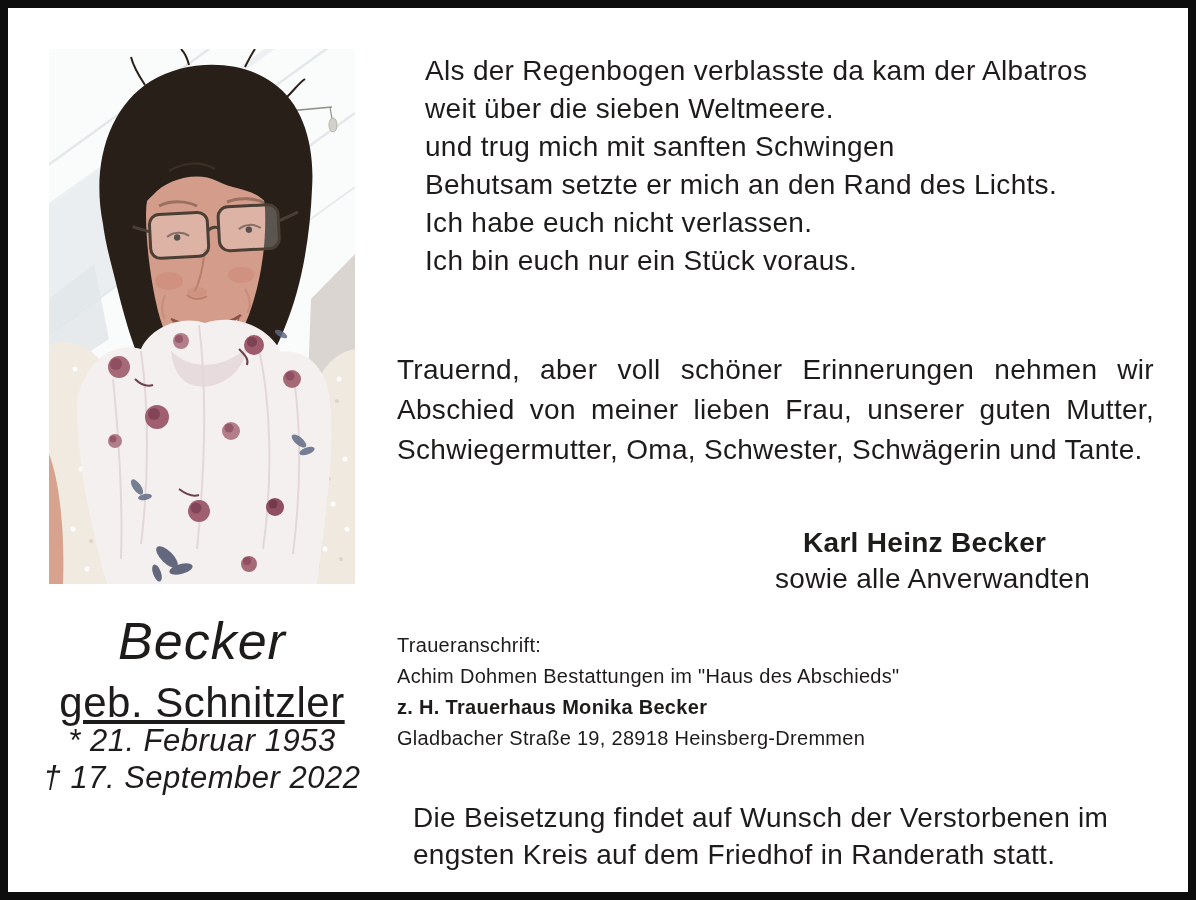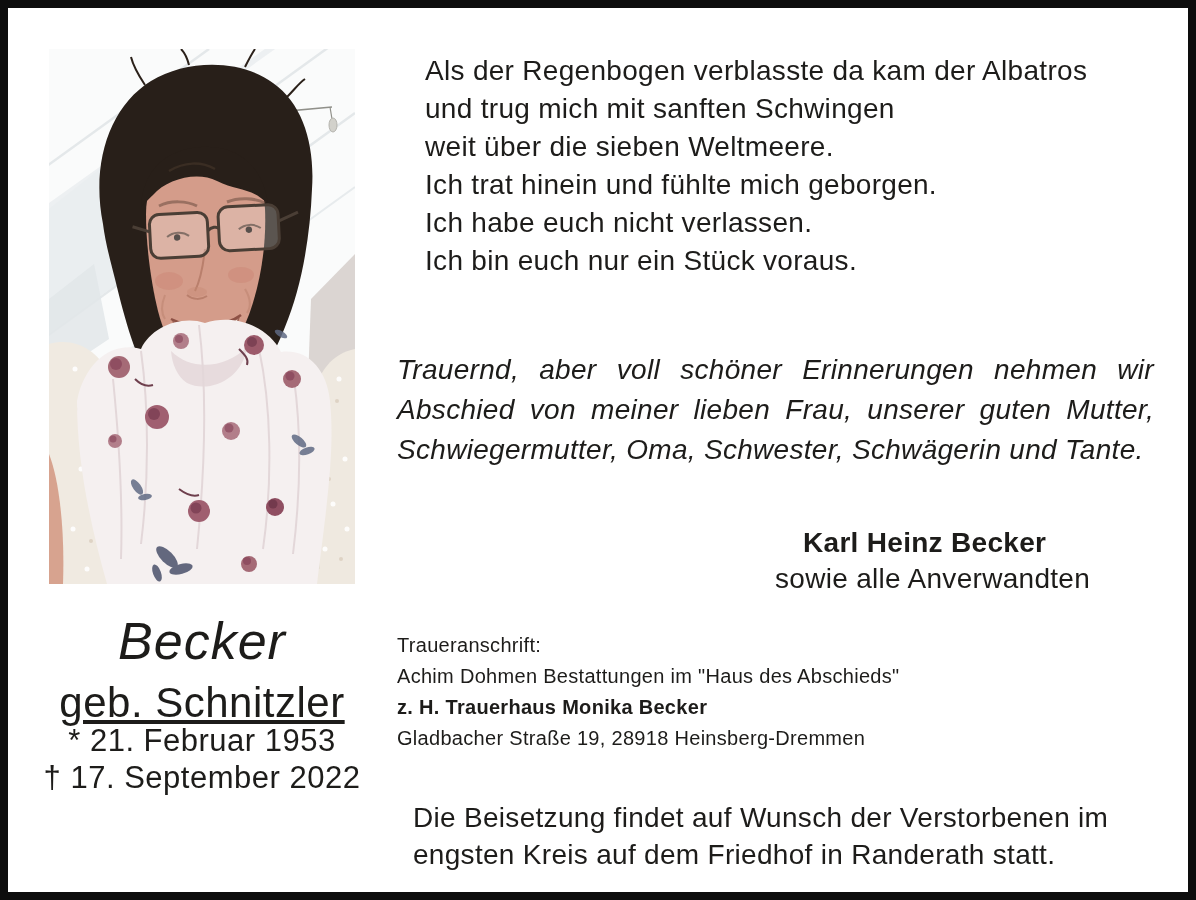--- a/index.html
+++ b/index.html
@@ -18,31 +18,31 @@
     width:306px; height:535px; margin:0;
   }
   .photo svg { display:block; width:100%; height:100%; }
 
   .identity {
     position:absolute; left:19px; top:598px; width:350px;
     text-align:center;
   }
   .name { font-size:52px; font-style:italic; line-height:70px; letter-spacing:1px; }
   .maiden { font-size:42px; line-height:38px; margin-top:8px; letter-spacing:0.5px;text-decoration:underline; }
-  .dates { font-size:31px; line-height:37px; letter-spacing:0.5px; }
+  .dates { font-size:31px; line-height:37px; letter-spacing:0.5px;font-style:italic; }
 
   .poem {
     position:absolute; left:417px; top:44px;
     font-size:28px; line-height:38px; letter-spacing:0.3px;
     white-space:nowrap;
   }
   .announcement {
     position:absolute; left:389px; top:342px; width:757px;
     font-size:28px; line-height:40px; letter-spacing:0.3px;
-    text-align:justify; margin:0;font-style:italic;
+    text-align:justify; margin:0;
   }
   .mourners {
     position:absolute; left:767px; top:517px;
     font-size:28px; line-height:36px; letter-spacing:0.3px;
   }
   .mourners .primary { font-weight:bold;margin-left:28px; }
   .condolence {
     position:absolute; left:389px; top:622px;
     font-size:20px; line-height:31px; letter-spacing:0.3px;
     white-space:nowrap;
@@ -225,23 +225,23 @@
 
   <div class="identity">
     <div class="name">Becker</div>
     <div class="maiden">geb. Schnitzler</div>
     <div class="dates">* 21. Februar 1953</div>
     <div class="dates">† 17. September 2022</div>
   </div>
 
   <div class="poem">
     <div class="poem-line">Als der Regenbogen verblasste da kam der Albatros</div>
+    <div class="poem-line">weit über die sieben Weltmeere.</div>
     <div class="poem-line">und trug mich mit sanften Schwingen</div>
-    <div class="poem-line">weit über die sieben Weltmeere.</div>
-    <div class="poem-line">Ich trat hinein und fühlte mich geborgen.</div>
+    <div class="poem-line">Behutsam setzte er mich an den Rand des Lichts.</div>
     <div class="poem-line">Ich habe euch nicht verlassen.</div>
     <div class="poem-line">Ich bin euch nur ein Stück voraus.</div>
   </div>
 
   <p class="announcement">Trauernd, aber voll schöner Erinnerungen nehmen wir Abschied von meiner lieben Frau, unserer guten Mutter, Schwiegermutter, Oma, Schwester, Schwägerin und Tante.</p>
 
   <div class="mourners">
     <div class="primary">Karl Heinz Becker</div>
     <div class="secondary">sowie alle Anverwandten</div>
   </div>

